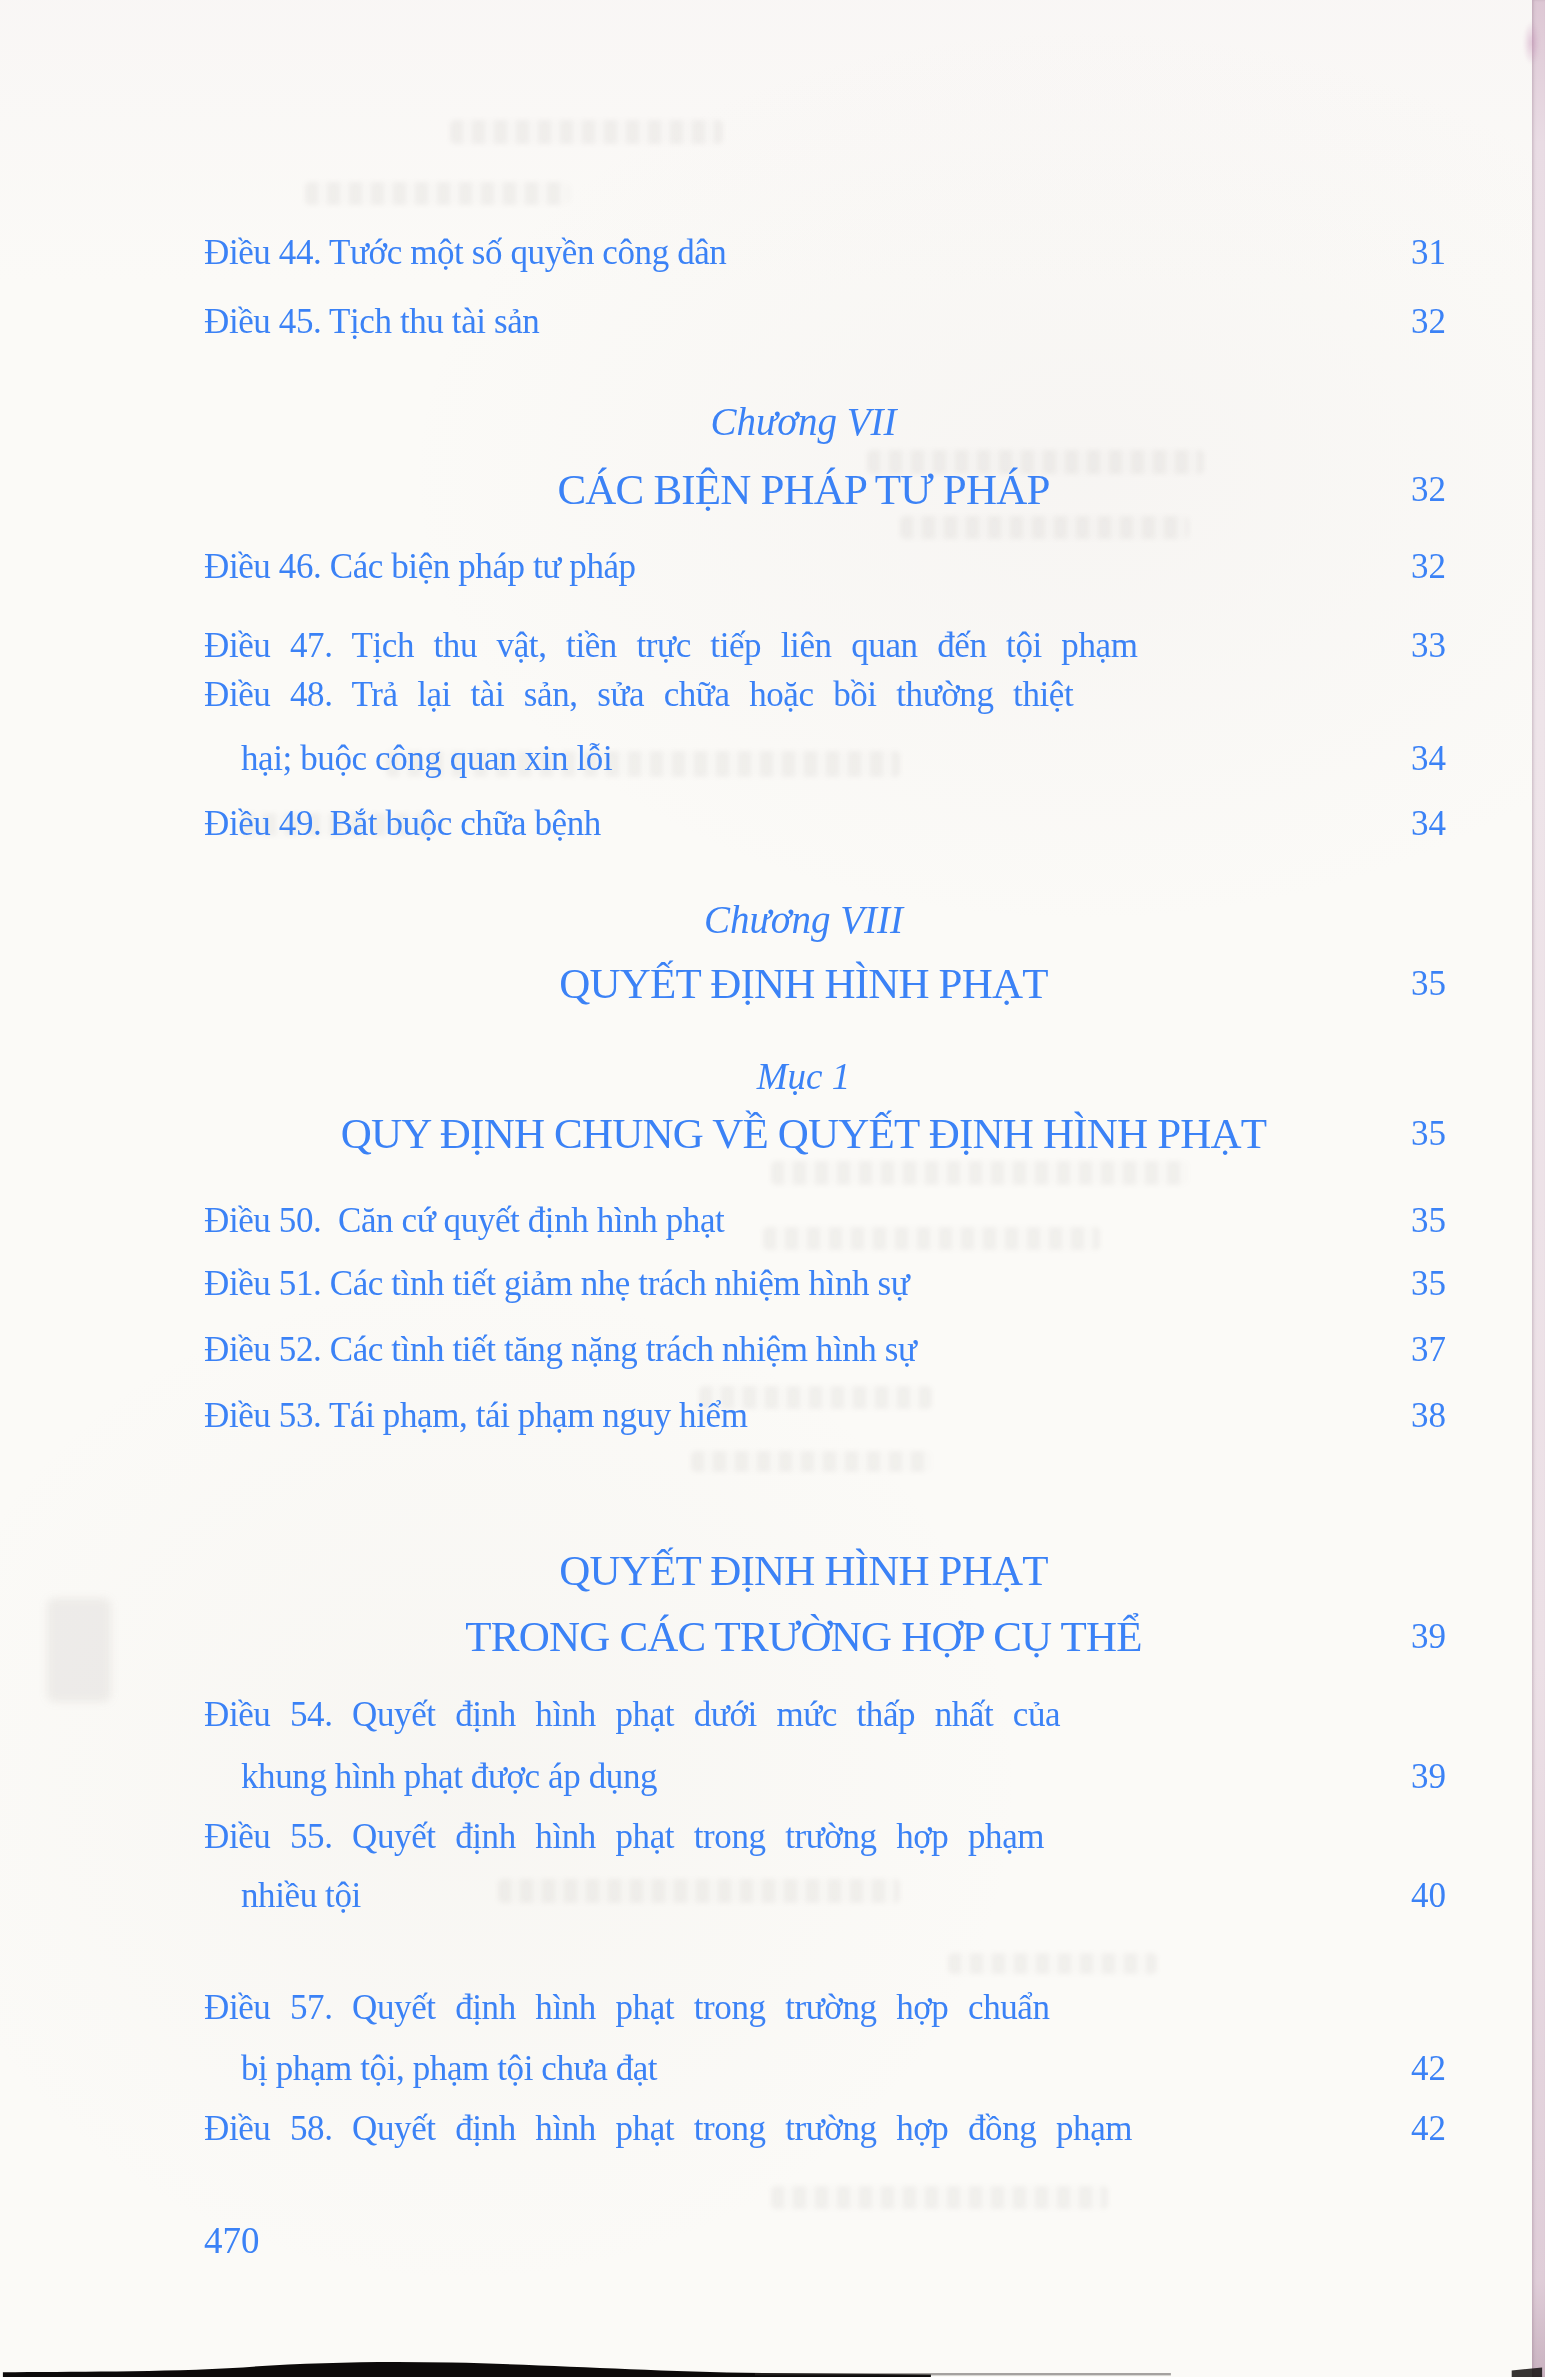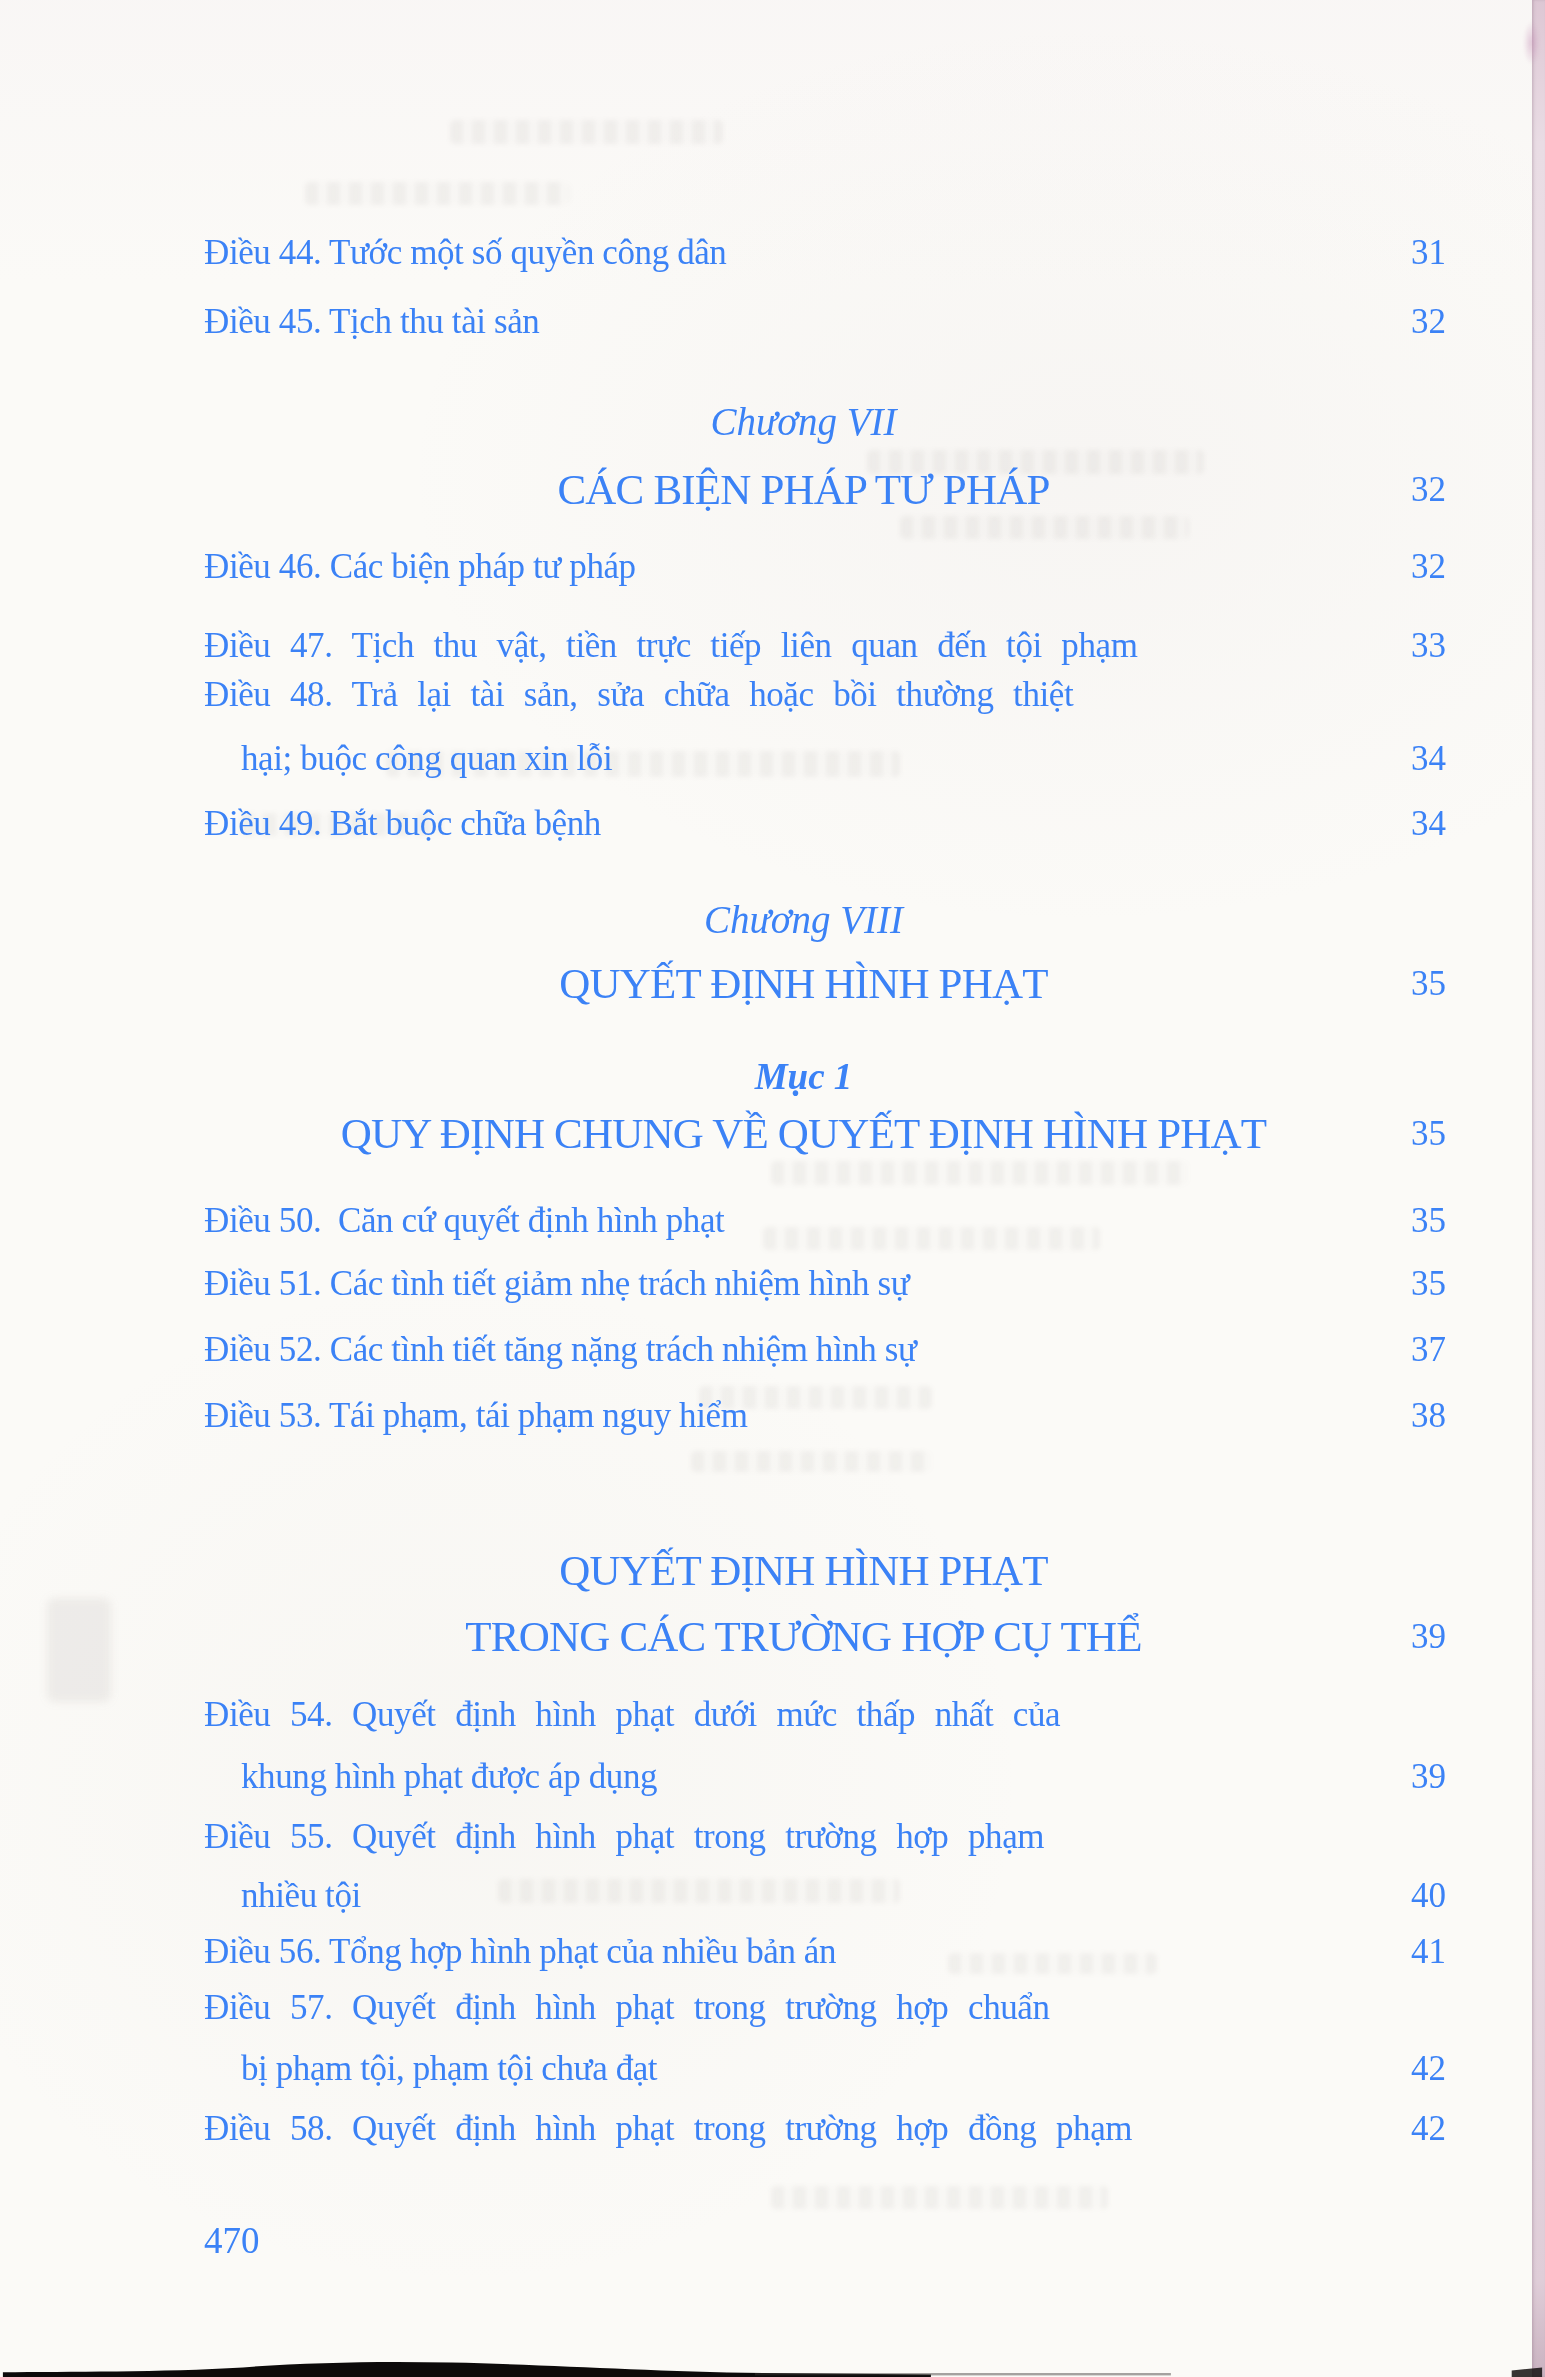--- a/index.html
+++ b/index.html
@@ -19,21 +19,21 @@
       radial-gradient(803px 723px at 30% 75%, rgba(205,200,190,0.08), rgba(0,0,0,0) 70%),
       linear-gradient(180deg, rgba(245,240,242,0.35), rgba(0,0,0,0) 12%);
   }
   .row{position:absolute;height:51px;line-height:51px;}
   .row-entry{left:204px;width:1242px;text-align:left;}
   .row-center{left:161px;width:1285px;text-align:center;}
   .t{white-space:pre;font-size:35px;letter-spacing:-0.4px;}
   .cont .t{padding-left:37px;}
   .justified .t{word-spacing:11.2px;}
   .chapter .t{font-style:italic;font-size:39px;letter-spacing:0;margin-top:33px;}
-  .section .t{font-style:italic;font-size:37px;letter-spacing:0;font-weight:bold;}
+  .section .t{font-style:italic;font-size:37px;letter-spacing:0;}
   .chapter-title .t,.section-title .t{font-size:43px;letter-spacing:-0.8px;}
   .pg{
     position:absolute;right:0;top:0;height:51px;line-height:51px;
     font-size:35px;letter-spacing:0;
   }
   .footer-num{
     position:absolute;left:204px;top:2215px;height:51px;line-height:51px;
     font-size:37px;
   }
   
@@ -171,24 +171,20 @@
     <span class="t">khung hình phạt được áp dụng</span>
     <span class="pg">39</span>
   </div>
   <div class="row row-entry justified" style="top:1811px">
     <span class="t">Điều 55. Quyết định hình phạt trong trường hợp phạm</span>
   </div>
   <div class="row row-entry cont" style="top:1870px">
     <span class="t">nhiều tội</span>
     <span class="pg">40</span>
   </div>
-  <div class="row row-entry" style="top:1926px">
-    <span class="t">Điều 56. Tổng hợp hình phạt của nhiều bản án</span>
-    <span class="pg">41</span>
-  </div>
   <div class="row row-entry justified" style="top:1982px">
     <span class="t">Điều 57. Quyết định hình phạt trong trường hợp chuẩn</span>
   </div>
   <div class="row row-entry cont" style="top:2043px">
     <span class="t">bị phạm tội, phạm tội chưa đạt</span>
     <span class="pg">42</span>
   </div>
   <div class="row row-entry justified" style="top:2103px">
     <span class="t">Điều 58. Quyết định hình phạt trong trường hợp đồng phạm</span>
     <span class="pg">42</span>

